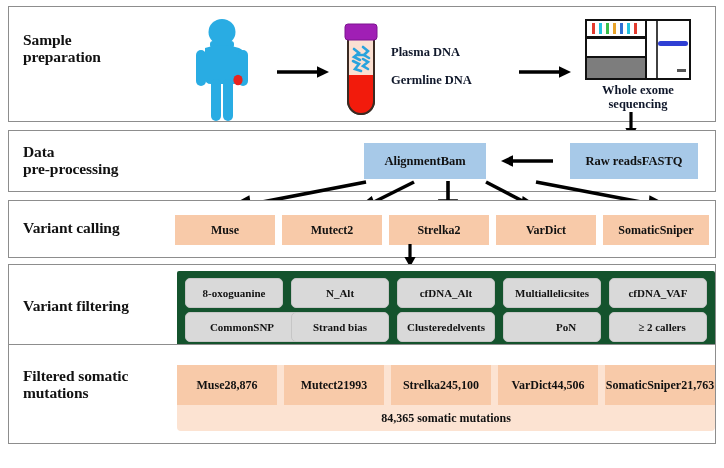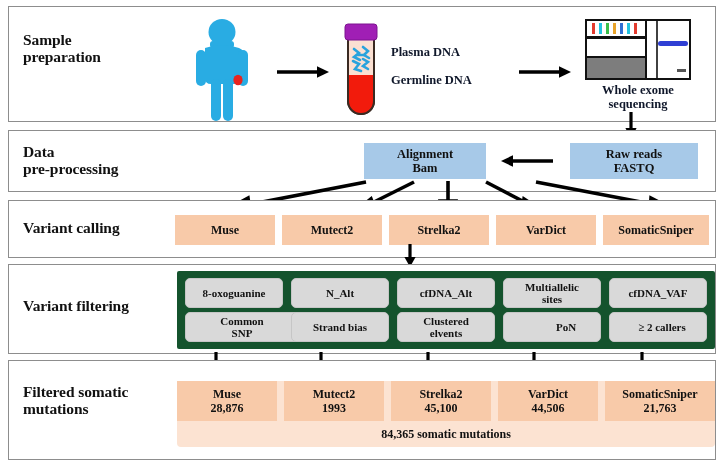--- a/index.html
+++ b/index.html
@@ -16,21 +16,21 @@
     position:absolute;
     left:8px;right:8px;
     border:1.5px solid #8d8d8d;
     background:#ffffff;
     box-sizing:border-box;
   }
   #sec-sample{top:6px;height:116px;padding-left:44px;}
   #sec-prep{top:130px;height:62px;}
   #sec-calling{top:200px;height:58px;padding-left:45px;}
   #sec-filtering{top:264px;height:90px;}
-  #sec-filtered{top:360px;height:100px;}
+  #sec-filtered{top:344px;height:100px;}
 
   .row-label{
     position:absolute;
     left:14px;
     font-weight:bold;
     font-size:15.5px;
     line-height:17px;
     color:#111;
     letter-spacing:-0.1px;
   }
@@ -38,21 +38,21 @@
   #lab-prep{top:12px;}
   #lab-calling{top:18px;}
   #lab-filtering{top:32px;}
   #lab-filtered{top:22px;}
 
   
   .box{
     position:absolute;
     box-sizing:border-box;
     display:flex;
-    flex-direction:column;
+    flex-direction:row;
     align-items:center;
     justify-content:center;
     font-weight:bold;
     color:#111;
     text-align:center;
   }
   .blue-box{
     background:#a7c9e8;
     font-size:12.5px;
     line-height:14px;

